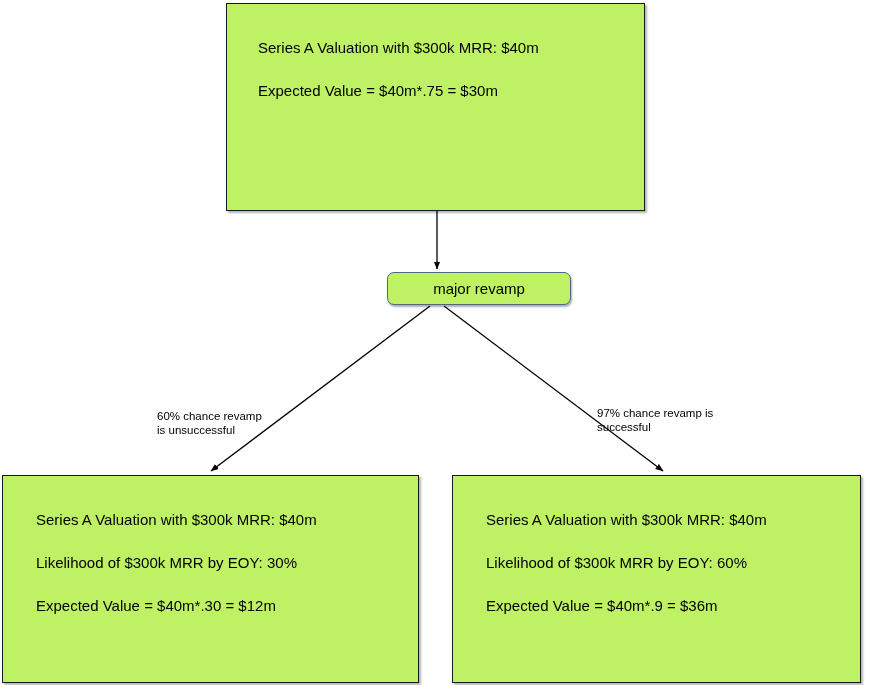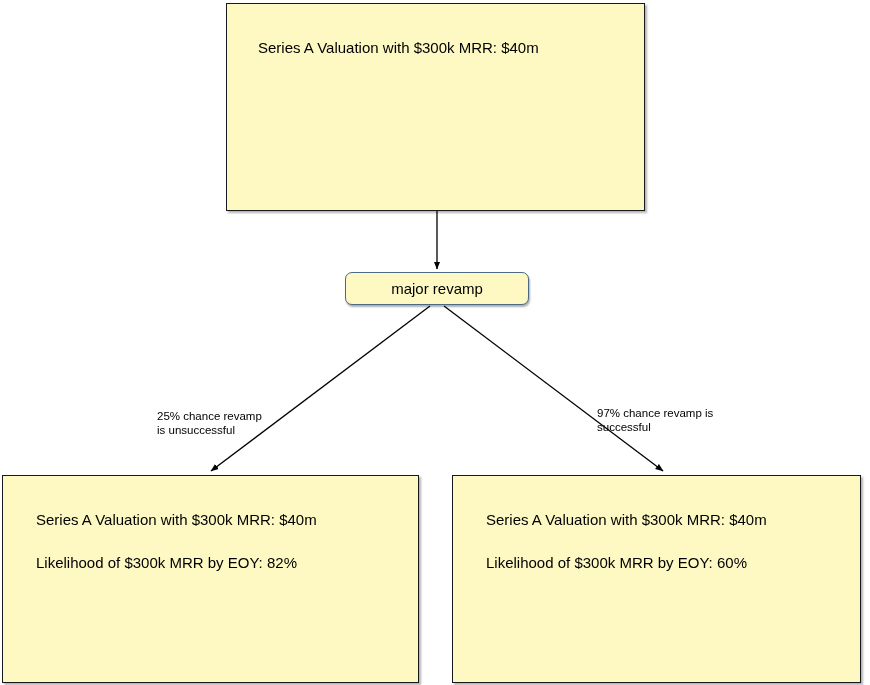--- a/index.html
+++ b/index.html
@@ -21,28 +21,29 @@
     position: absolute;
     left: 0;
     top: 0;
     width: 870px;
     height: 685px;
     pointer-events: none;
   }
   .node {
     position: absolute;
     box-sizing: border-box;
-    background: #fef9c3;
+    background: #bef264;
     border: 1.5px solid #16191d;
     box-shadow: 2px 2px 2px rgba(0,0,0,0.30);
   }
   .node.rounded {
     border-radius: 7px;
     border-color: #4a6a87;
     box-shadow: 1px 2px 2px rgba(0,0,0,0.32);
+    margin-left: 42px;
   }
   .node-lines {
     position: absolute;
     left: 31px;
     top: 30px;
     right: 10px;
   }
   .node-line {
     font-size: 15px;
     line-height: 15px;
@@ -86,40 +87,43 @@
     <line x1="437" y1="211" x2="437" y2="269" stroke="#000000" stroke-width="1.3" marker-end="url(#arrow)"></line>
 
     <line x1="430" y1="306" x2="211" y2="471" stroke="#000000" stroke-width="1.3" marker-end="url(#arrow)"></line>
 
     <line x1="444" y1="306" x2="663" y2="471" stroke="#000000" stroke-width="1.3" marker-end="url(#arrow)"></line>
   </svg>
 
   <div class="node" id="node-root" style="left:226px; top:3px; width:419px; height:208px;">
     <div class="node-lines">
       <div class="node-line">Series A Valuation with $300k MRR: $40m</div>
+      <div class="node-line">Expected Value = $40m*.75 = $30m</div>
     </div>
   </div>
 
   <div class="node rounded" id="node-decision" style="left:345px; top:272px; width:184px; height:33px;">
     <div class="node-center-label">major revamp</div>
   </div>
 
-  <div class="edge-label" style="left:157px; top:409px; width:150px;">25% chance revamp
+  <div class="edge-label" style="left:157px; top:409px; width:150px;">60% chance revamp
 is unsuccessful</div>
 
   <div class="edge-label" style="left:597px; top:406px; width:160px;">97% chance revamp is
  successful</div>
 
   <div class="node" id="node-left" style="left:2px; top:475px; width:417px; height:208px;">
     <div class="node-lines">
       <div class="node-line">Series A Valuation with $300k MRR: $40m</div>
-      <div class="node-line">Likelihood of $300k MRR by EOY: 82%</div>
+      <div class="node-line">Likelihood of $300k MRR by EOY: 30%</div>
+      <div class="node-line">Expected Value = $40m*.30 = $12m</div>
     </div>
   </div>
 
   <div class="node" id="node-right" style="left:452px; top:475px; width:409px; height:208px;">
     <div class="node-lines">
       <div class="node-line">Series A Valuation with $300k MRR: $40m</div>
       <div class="node-line">Likelihood of $300k MRR by EOY: 60%</div>
+      <div class="node-line">Expected Value = $40m*.9 = $36m</div>
     </div>
   </div>
 
 </div>
 
 </body></html>

